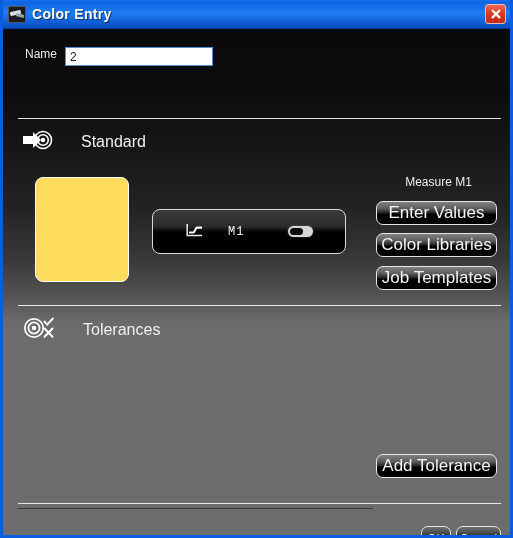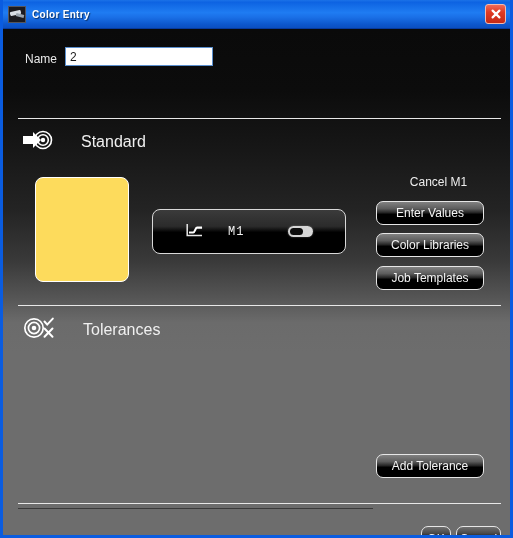--- a/index.html
+++ b/index.html
@@ -60,21 +60,21 @@
   .title-icon::after {
     content: "";
     position: absolute;
     left: 7px; top: 7px;
     width: 8px; height: 3px;
     background: #9aa4ae;
     transform: rotate(14deg);
   }
   .title-text {
     color: #ffffff;
-    font-size: 10px;
+    font-size: 14px;
     font-weight: bold;
     letter-spacing: 0.3px;
     text-shadow: 1px 1px 1px rgba(0,0,0,0.55);
     white-space: nowrap;
   }
   .close-btn {
     position: absolute;
     right: 4px; top: 4px;
     width: 21px; height: 20px;
     box-sizing: border-box;
@@ -97,21 +97,21 @@
         #242424 36%, #3a3a3a 46%, #555555 53%,
         #6b6b6b 58%, #6d6d6d 64%, #6d6d6d 100%);
     overflow: hidden;
   }
 
   
   .name-row {
     position: absolute;
     left: 22px; top: 18px;
     display: flex;
-    align-items: flex-end;
+    align-items: flex-start;
   }
   .name-label {
     color: #e9e9e9;
     font-size: 12px;
     margin-right: 8px;
     white-space: nowrap;
   }
   .name-input {
     width: 148px;
     height: 19px;
@@ -214,28 +214,28 @@
     position: absolute;
     left: 373px; top: 146px;
     width: 125px;
     text-align: center;
     color: #ededed;
     font-size: 12px;
   }
   .btn {
     position: absolute;
     box-sizing: border-box;
-    width: 108px;
+    width: 121px;
     height: 24px;
     border: 1px solid #e6e6e6;
     border-radius: 7px;
     background: linear-gradient(to bottom, #818181 0%, #5d5d5d 30%, #262626 48%, #000000 56%, #000000 100%);
     color: #f4f4f4;
     font-family: "Liberation Sans", sans-serif;
-    font-size: 12px;
+    font-size: 17px;
     text-align: center;
     line-height: 22px;
     cursor: pointer;
     padding: 0;
     white-space: nowrap;
     overflow: hidden;
   }
   .btn-enter   { left: 373px; top: 172px; }
   .btn-lib     { left: 373px; top: 204px; }
   .btn-job     { left: 373px; top: 237px; }
@@ -301,21 +301,21 @@
       <span class="strip-icon">
         <svg width="18" height="14" viewBox="0 0 18 14" aria-hidden="true">
           <path d="M1.2 1 V12.4 H16" fill="none" stroke="#e8e8e8" stroke-width="1.5"></path>
           <path d="M4 9.5 H7.2 C9 9.5 9.2 4.6 11 4.6 H15" fill="none" stroke="#ffffff" stroke-width="2.1" stroke-linecap="square"></path>
         </svg>
       </span>
       <span class="strip-label">M1</span>
       <span class="strip-toggle"></span>
     </div>
 
-    <div class="measure-title">Cancel M1</div>
+    <div class="measure-title">Measure M1</div>
     <button class="btn btn-enter">Enter Values</button>
     <button class="btn btn-lib">Color Libraries</button>
     <button class="btn btn-job">Job Templates</button>
 
     <div class="divider divider-2"></div>
 
     <div class="section-head tol-head">
       <span class="icon-box">
         <svg width="36" height="22" viewBox="0 0 36 22" aria-hidden="true">
           <circle cx="11" cy="11" r="9.2" fill="none" stroke="#ffffff" stroke-width="1.7"></circle>

